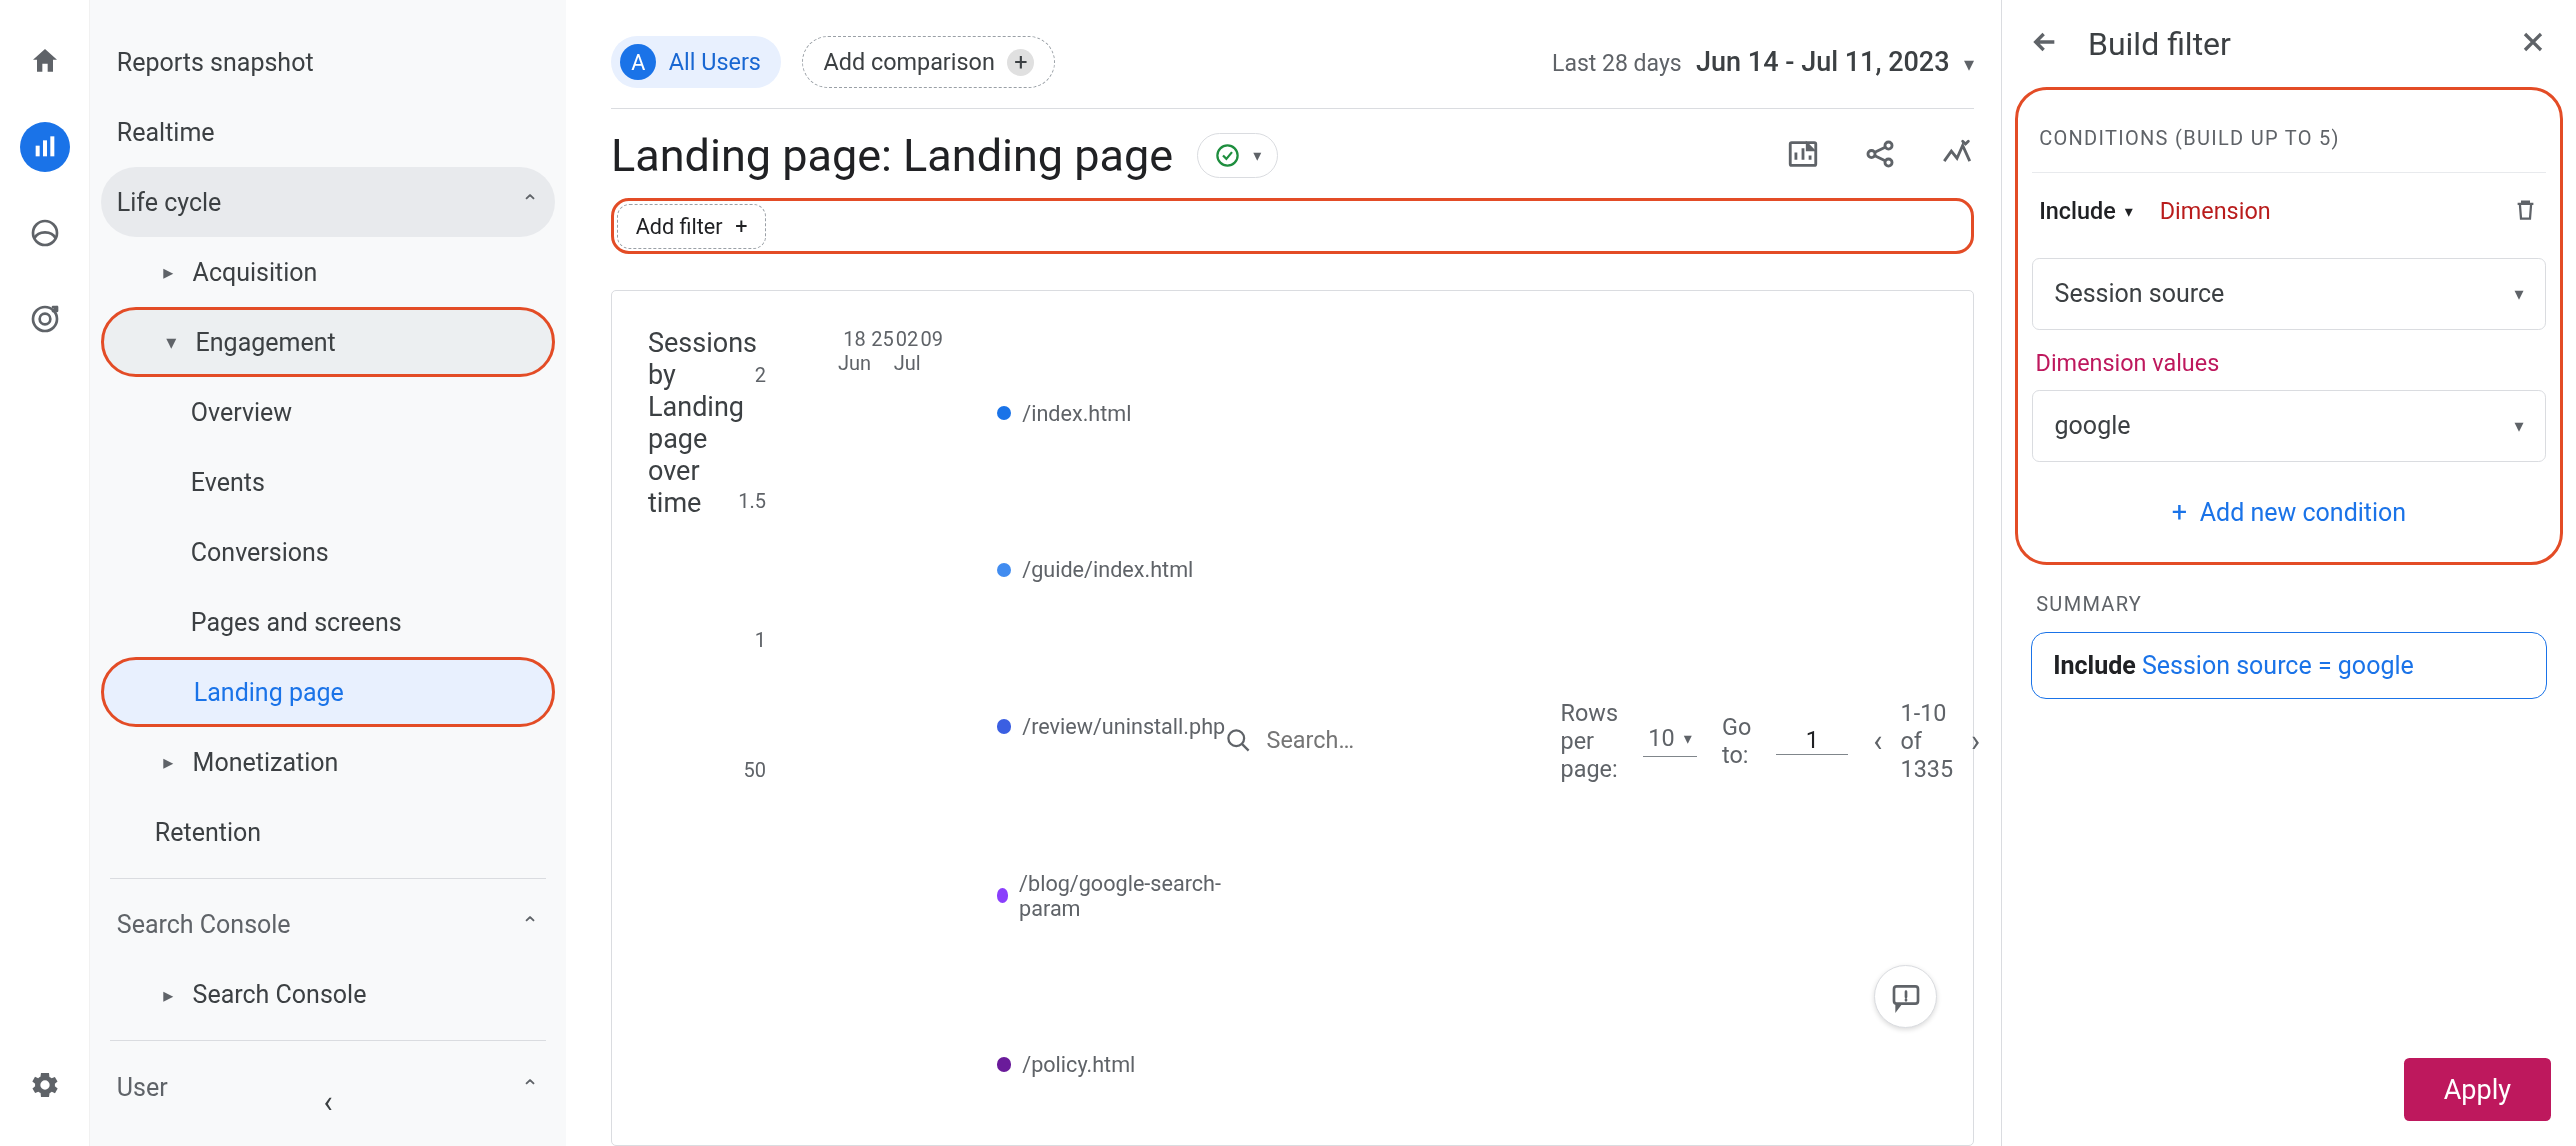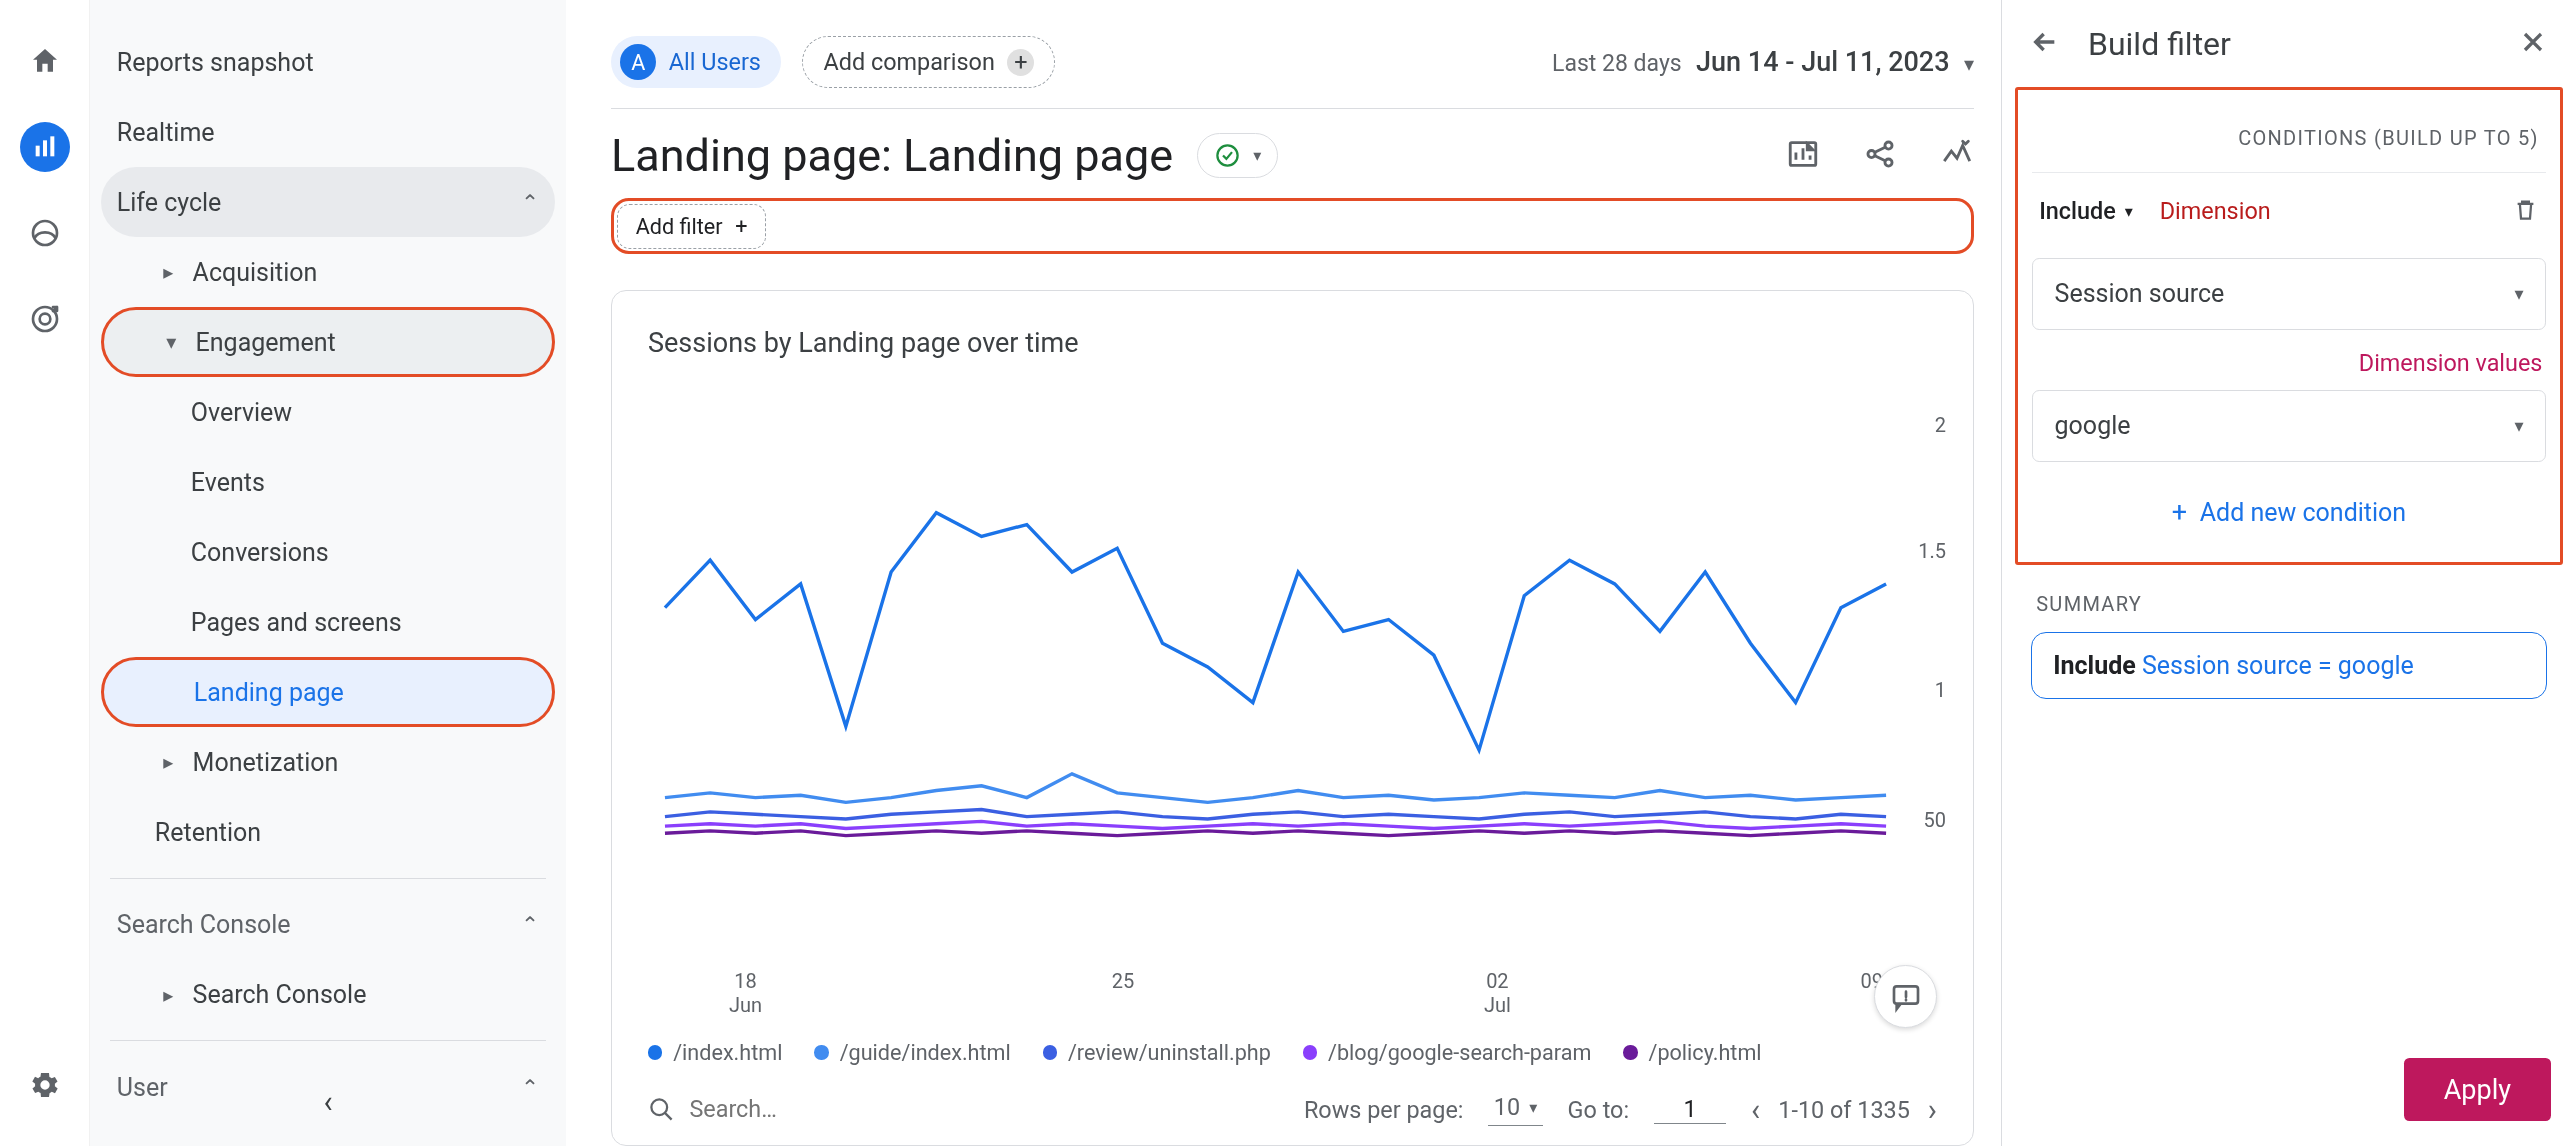--- a/index.html
+++ b/index.html
@@ -41,21 +41,21 @@
   .titlebar{display:flex;align-items:center;gap:23.4px;}
   .titlebar h1{font-size:45px; font-weight:400; color:#202124;}
   .status{border:0.9px solid #dadce0;border-radius:25px;height:45px;display:flex;align-items:center;padding:0 16px;gap:12.6px;cursor:pointer;}
   .status svg{width:27px;height:27px;}
   .actions{margin-left:auto;display:flex;gap:43px;color:#5f6368;}
   .actions .ic{cursor:pointer;}
   .actions svg{width:34px;height:34px;}
   .addfilter-wrap{display:inline-block;border:3.6px solid #e34c26;border-radius:18px;padding:2.7px;margin-top:16px;}
   .addfilter{border:1.8px dashed #9aa0a6;border-radius:12.6px;height:45px;display:inline-flex;align-items:center;padding:0 18px;gap:12.6px;font-size:21.6px;cursor:pointer;}
 
-  .card{border:0.9px solid #dadce0;border-radius:15px;margin-top:36px;flex:1;display:flex;flex-direction:column;min-height:0;padding:36px 36px 18px 36px;position:relative;}
+  .card{border:0.9px solid #dadce0;border-radius:5px;margin-top:36px;flex:1;display:flex;flex-direction:row;min-height:0;padding:36px 36px 18px 36px;position:relative;}
   .card h2{font-size:27px;font-weight:400;color:#3c4043;margin-bottom:18px;}
   .chartbox{flex:1;position:relative;min-height:0;}
   .chartbox svg{position:absolute;inset:0;}
   .ylabel{position:absolute;right:-9px;font-size:20px;color:#5f6368;}
   .xlabels{display:flex;justify-content:space-between;padding:0 54px 0 81px;font-size:20px;color:#5f6368;text-align:center;}
   .legend{display:flex;gap:32px;flex-wrap:wrap;margin-top:23.4px;font-size:21.6px;color:#5f6368;align-items:center;}
   .legend .item{display:flex;align-items:center;gap:10.8px;}
   .legend .dot{width:14.4px;height:14.4px;border-radius:50%;}
   .fab{position:absolute;right:36px;bottom:117px;width:63px;height:63px;border-radius:50%;background:#fff;border:0.9px solid #dadce0;display:flex;align-items:center;justify-content:center;cursor:pointer;box-shadow:0 1.8px 5.4px rgba(0,0,0,.15);}
   .fab svg{width:32px;height:32px;}
@@ -66,21 +66,21 @@
   .tablebar .mini{border:none;border-bottom:0.9px solid #80868b;background:transparent;font-size:23.4px;width:72px;text-align:center;outline:none;color:#202124;}
   .tablebar .pager{display:flex;align-items:center;gap:18px;}
 
   
   .panel{width:575px;border-left:0.9px solid #dadce0;display:flex;flex-direction:column;}
   .panel .phead{height:87px;display:flex;align-items:center;padding:0 27px;gap:27px;}
   .panel .phead h3{font-size:32px;font-weight:400;color:#3c4043;}
   .panel .phead .x{margin-left:auto;cursor:pointer;}
   .panel .phead svg{width:32px;height:32px;color:#5f6368;}
   .panel .body{flex:1;overflow:auto;padding:0 12.6px;}
-  .condbox{border:3.6px solid #e34c26;border-radius:3px;padding:9px 14.4px 25px 14.4px;text-align:right;}
+  .condbox{border:3.6px solid #e34c26;border-radius:32px;padding:9px 14.4px 25px 14.4px;}
   .condhead{font-size:20px;letter-spacing:1.3px;color:#5f6368;padding:27px 7.2px 21.6px 7.2px;border-bottom:0.9px solid #e8eaed;}
   .condrow1{display:flex;align-items:center;padding:23.4px 7.2px;gap:27px;}
   .condrow1 .inc{font-size:23.4px;font-weight:500;display:flex;align-items:center;gap:9px;cursor:pointer;}
   .condrow1 .dim{font-size:23.4px;color:#b91c1c;}
   .condrow1 .trash{margin-left:auto;cursor:pointer;color:#5f6368;}
   .select{border:0.9px solid #dadce0;border-radius:7.2px;height:72px;display:flex;align-items:center;padding:0 21.6px;font-size:25px;color:#3c4043;margin:7.2px 0;cursor:pointer;}
   .select .arr{margin-left:auto;font-size:18px;color:#5f6368;}
   .sublabel{font-size:23.4px;color:#be185d;padding:12.6px 3.6px 5.4px 3.6px;}
   .addcond{display:flex;align-items:center;justify-content:center;gap:12.6px;color:#1a73e8;font-size:25px;padding:27px 0 9px 0;cursor:pointer;}
   .summaryh{font-size:20px;letter-spacing:1.3px;color:#5f6368;padding:27px 21.6px 16px 21.6px;}

